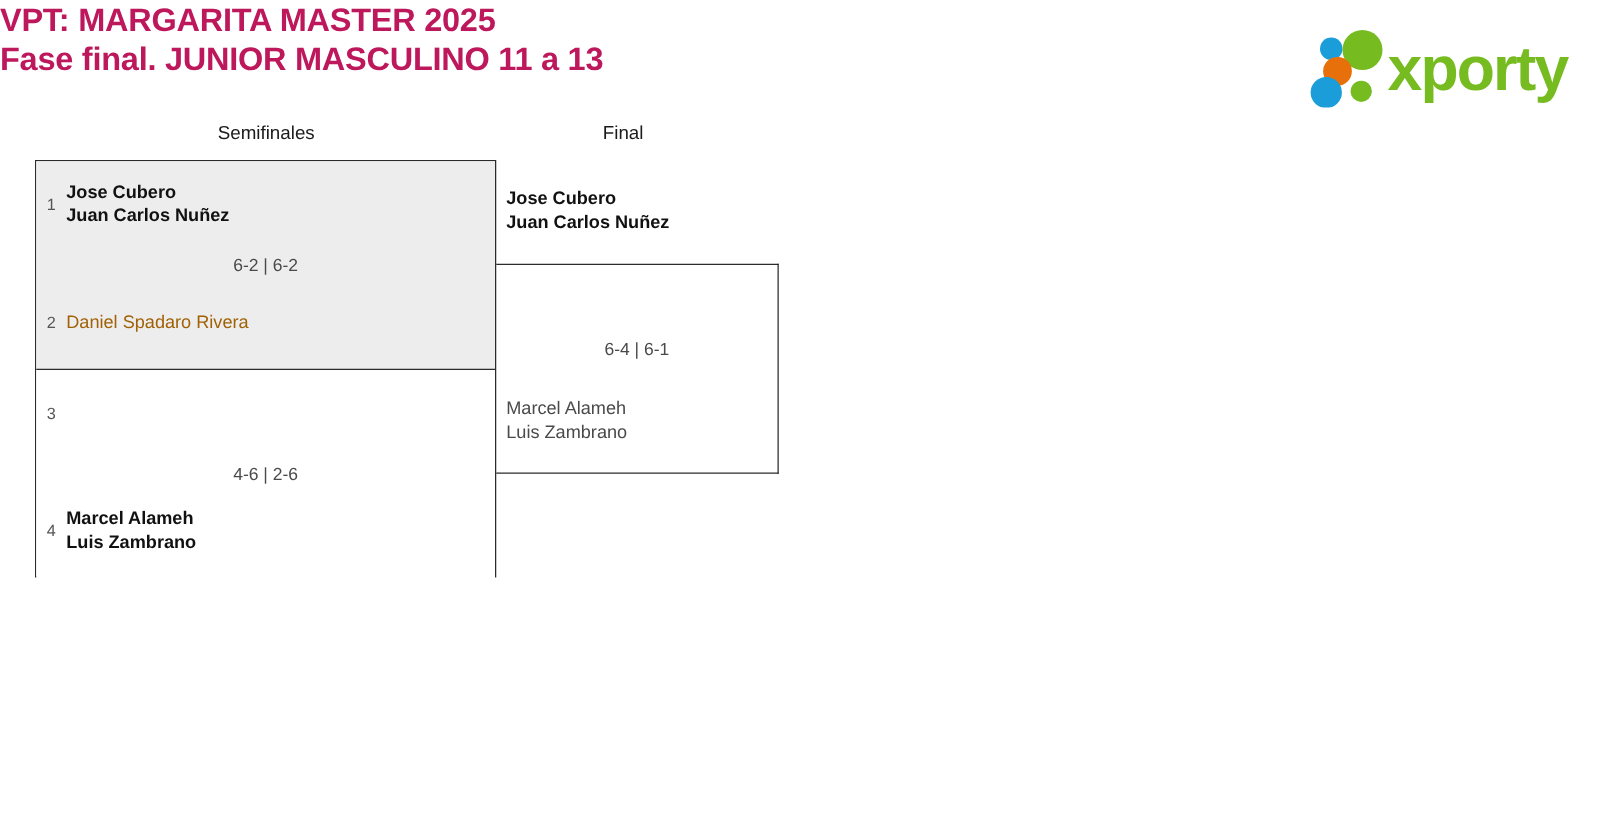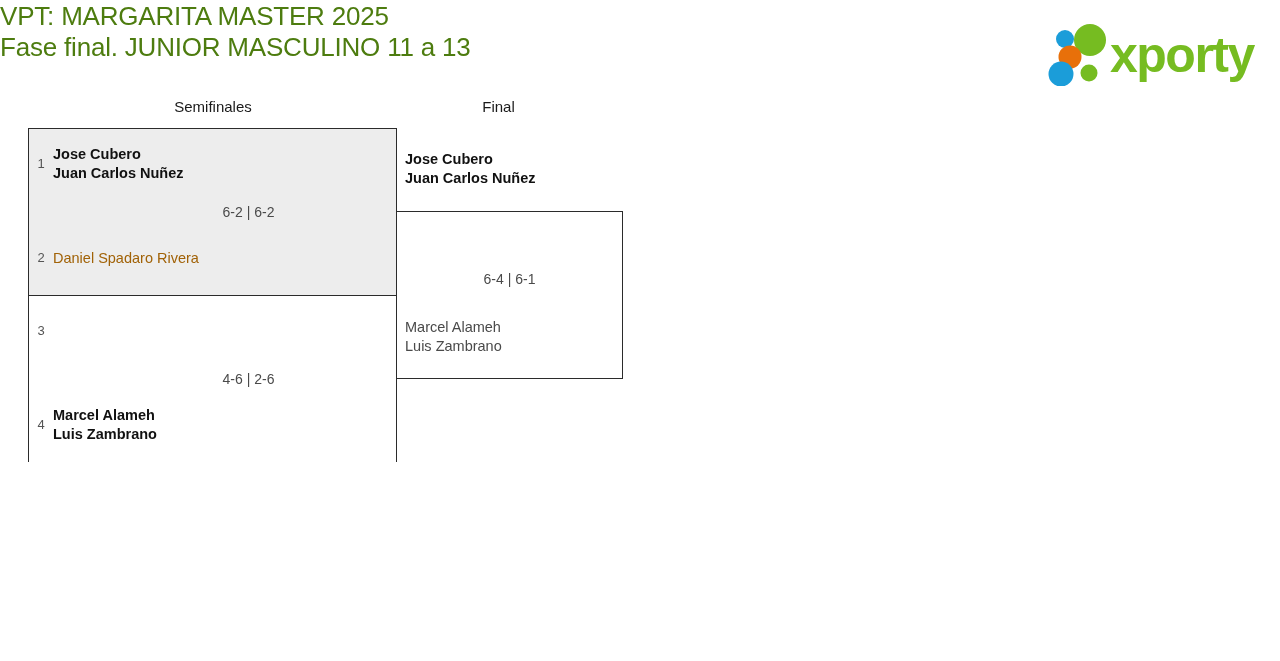--- a/index.html
+++ b/index.html
@@ -25,22 +25,22 @@
     height: 86px;
   }
   #title-block {
     position: absolute;
     left: 0;
     top: 1px;
     width: 900px;
   }
   .title-line {
     font-size: 26px;
-    font-weight: normal;
-    color: #4d7c0f;
+    font-weight: bold;
+    color: #be185d;
     line-height: 31px;
     letter-spacing: -0.2px;
     white-space: nowrap;
   }
 
   
   #logo {
     position: absolute;
     left: 1048px;
     top: 4px;
@@ -148,21 +148,20 @@
 
   .sf-score {
     position: absolute;
     left: 0;
     top: 74px;
     width: 100%;
     text-align: center;
     font-size: 14px;
     color: #4a4a4a;
     line-height: 18px;
-    padding-left: 36px;
   }
 
   
   #final-box {
     position: absolute;
     left: 369px;
     top: 125px;
     width: 226px;
     height: 168px;
     border: 1px solid #2b2b2b;

